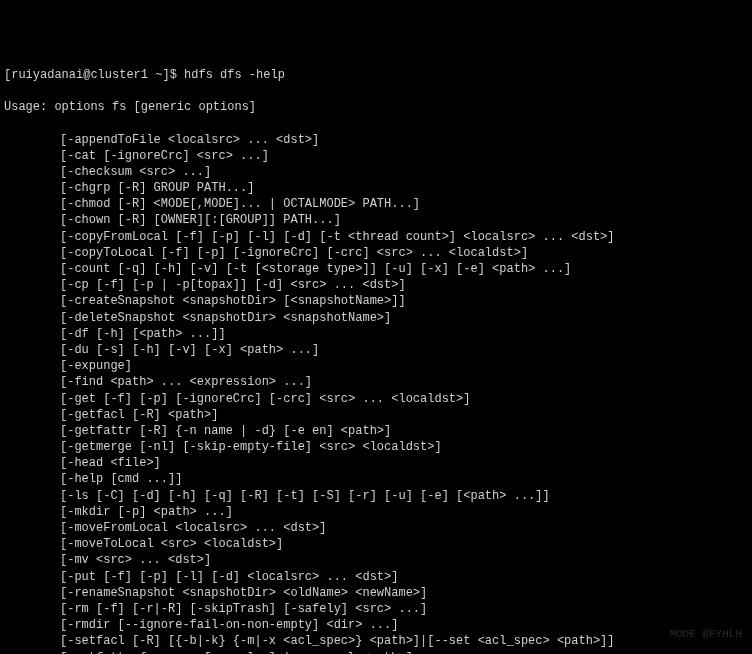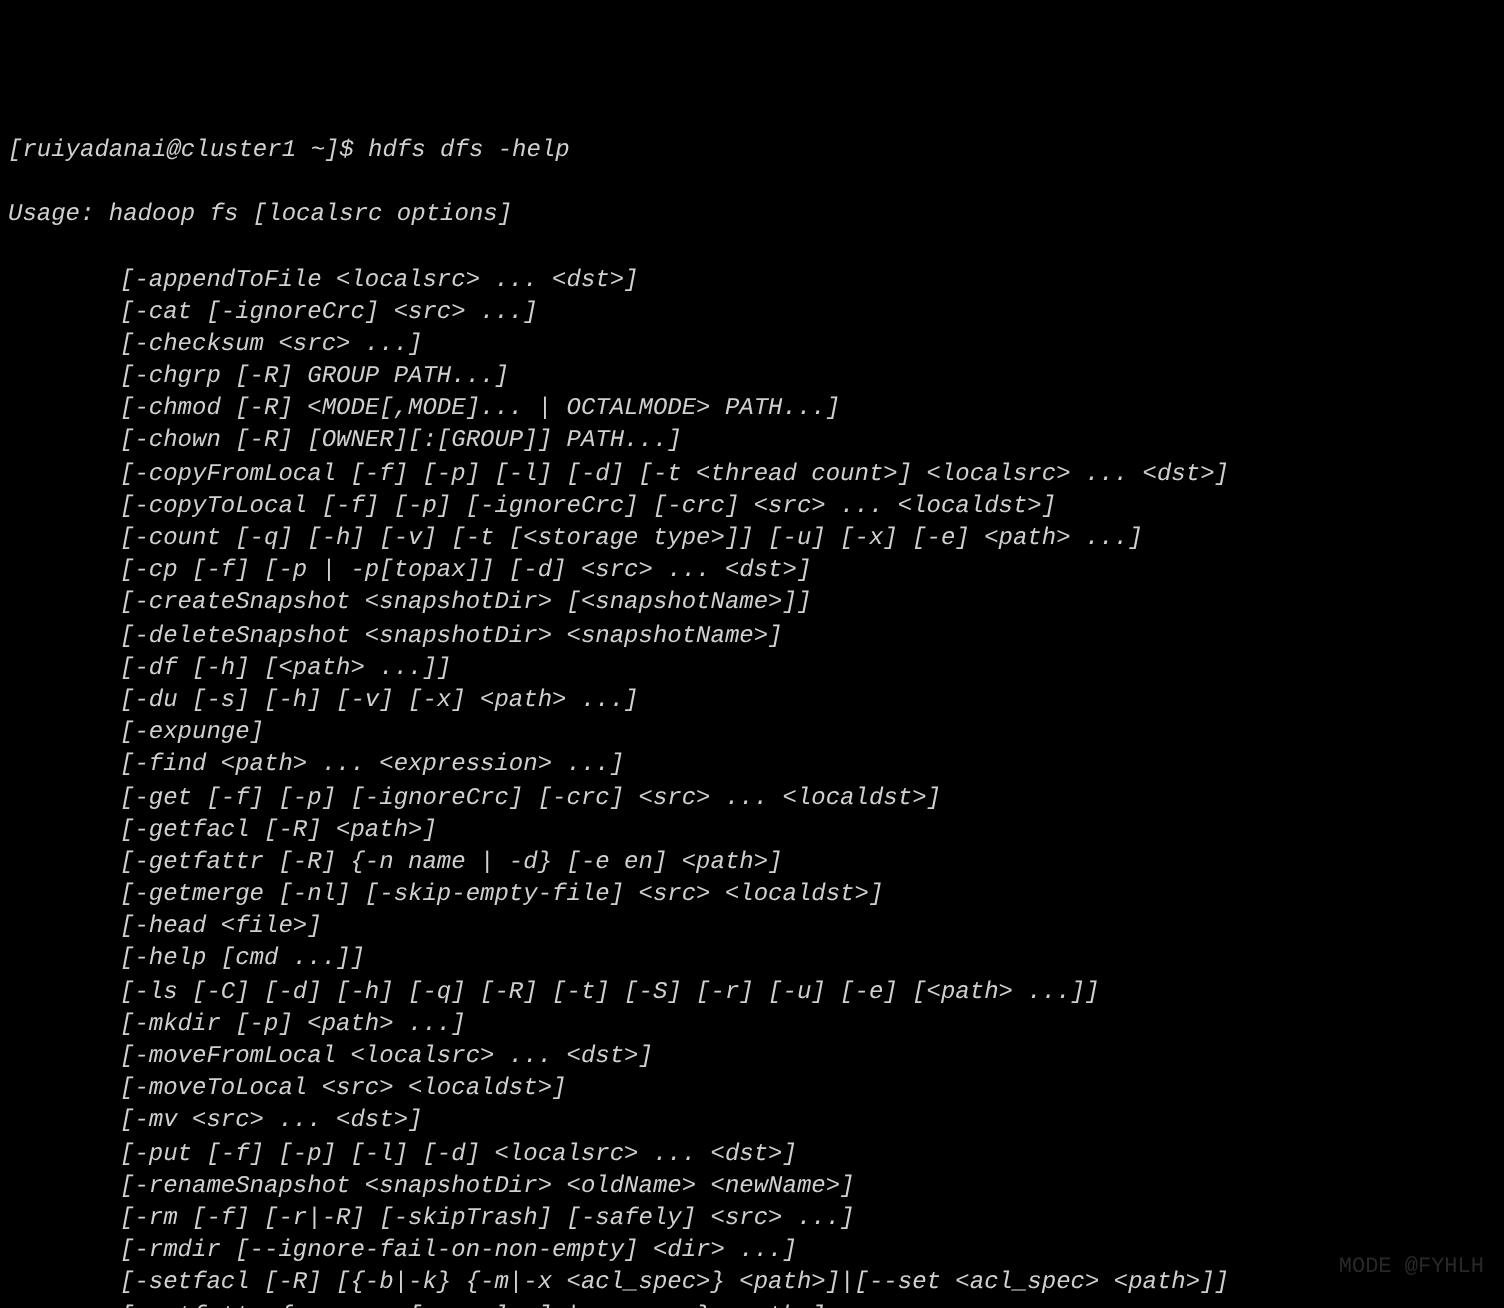--- a/index.html
+++ b/index.html
@@ -15,21 +15,20 @@
       line-height: 1.35;
       padding: 2px 4px;
       width: 752px;
       height: 654px;
       overflow: hidden;
       white-space: pre;
       position: relative;
     }
     .line {
       white-space: pre;
-      font-style: italic;
     }
     .indent1 {
       padding-left: 0;
     }
     .indent2 {
       padding-left: 56px;
     }
     .watermark {
       position: absolute;
       bottom: 12px;
@@ -38,18 +37,18 @@
       font-size: 11px;
       opacity: 0.6;
     }
   </style>
 </head>
 <body>
 
 
 
 <div class="line indent1">[ruiyadanai@cluster1 ~]$ hdfs dfs -help</div>
-<div class="line indent1">Usage: hadoop fs [localsrc options]</div>
+<div class="line indent1">Usage: options fs [generic options]</div>
 <div id="commands-container"><div class="line indent2">[-appendToFile &lt;localsrc&gt; ... &lt;dst&gt;]</div><div class="line indent2">[-cat [-ignoreCrc] &lt;src&gt; ...]</div><div class="line indent2">[-checksum &lt;src&gt; ...]</div><div class="line indent2">[-chgrp [-R] GROUP PATH...]</div><div class="line indent2">[-chmod [-R] &lt;MODE[,MODE]... | OCTALMODE&gt; PATH...]</div><div class="line indent2">[-chown [-R] [OWNER][:[GROUP]] PATH...]</div><div class="line indent2">[-copyFromLocal [-f] [-p] [-l] [-d] [-t &lt;thread count&gt;] &lt;localsrc&gt; ... &lt;dst&gt;]</div><div class="line indent2">[-copyToLocal [-f] [-p] [-ignoreCrc] [-crc] &lt;src&gt; ... &lt;localdst&gt;]</div><div class="line indent2">[-count [-q] [-h] [-v] [-t [&lt;storage type&gt;]] [-u] [-x] [-e] &lt;path&gt; ...]</div><div class="line indent2">[-cp [-f] [-p | -p[topax]] [-d] &lt;src&gt; ... &lt;dst&gt;]</div><div class="line indent2">[-createSnapshot &lt;snapshotDir&gt; [&lt;snapshotName&gt;]]</div><div class="line indent2">[-deleteSnapshot &lt;snapshotDir&gt; &lt;snapshotName&gt;]</div><div class="line indent2">[-df [-h] [&lt;path&gt; ...]]</div><div class="line indent2">[-du [-s] [-h] [-v] [-x] &lt;path&gt; ...]</div><div class="line indent2">[-expunge]</div><div class="line indent2">[-find &lt;path&gt; ... &lt;expression&gt; ...]</div><div class="line indent2">[-get [-f] [-p] [-ignoreCrc] [-crc] &lt;src&gt; ... &lt;localdst&gt;]</div><div class="line indent2">[-getfacl [-R] &lt;path&gt;]</div><div class="line indent2">[-getfattr [-R] {-n name | -d} [-e en] &lt;path&gt;]</div><div class="line indent2">[-getmerge [-nl] [-skip-empty-file] &lt;src&gt; &lt;localdst&gt;]</div><div class="line indent2">[-head &lt;file&gt;]</div><div class="line indent2">[-help [cmd ...]]</div><div class="line indent2">[-ls [-C] [-d] [-h] [-q] [-R] [-t] [-S] [-r] [-u] [-e] [&lt;path&gt; ...]]</div><div class="line indent2">[-mkdir [-p] &lt;path&gt; ...]</div><div class="line indent2">[-moveFromLocal &lt;localsrc&gt; ... &lt;dst&gt;]</div><div class="line indent2">[-moveToLocal &lt;src&gt; &lt;localdst&gt;]</div><div class="line indent2">[-mv &lt;src&gt; ... &lt;dst&gt;]</div><div class="line indent2">[-put [-f] [-p] [-l] [-d] &lt;localsrc&gt; ... &lt;dst&gt;]</div><div class="line indent2">[-renameSnapshot &lt;snapshotDir&gt; &lt;oldName&gt; &lt;newName&gt;]</div><div class="line indent2">[-rm [-f] [-r|-R] [-skipTrash] [-safely] &lt;src&gt; ...]</div><div class="line indent2">[-rmdir [--ignore-fail-on-non-empty] &lt;dir&gt; ...]</div><div class="line indent2">[-setfacl [-R] [{-b|-k} {-m|-x &lt;acl_spec&gt;} &lt;path&gt;]|[--set &lt;acl_spec&gt; &lt;path&gt;]]</div><div class="line indent2">[-setfattr {-n name [-v value] | -x name} &lt;path&gt;]</div></div>
 <div class="watermark">MODE @FYHLH</div>
 
 
 
 
 </body></html>

